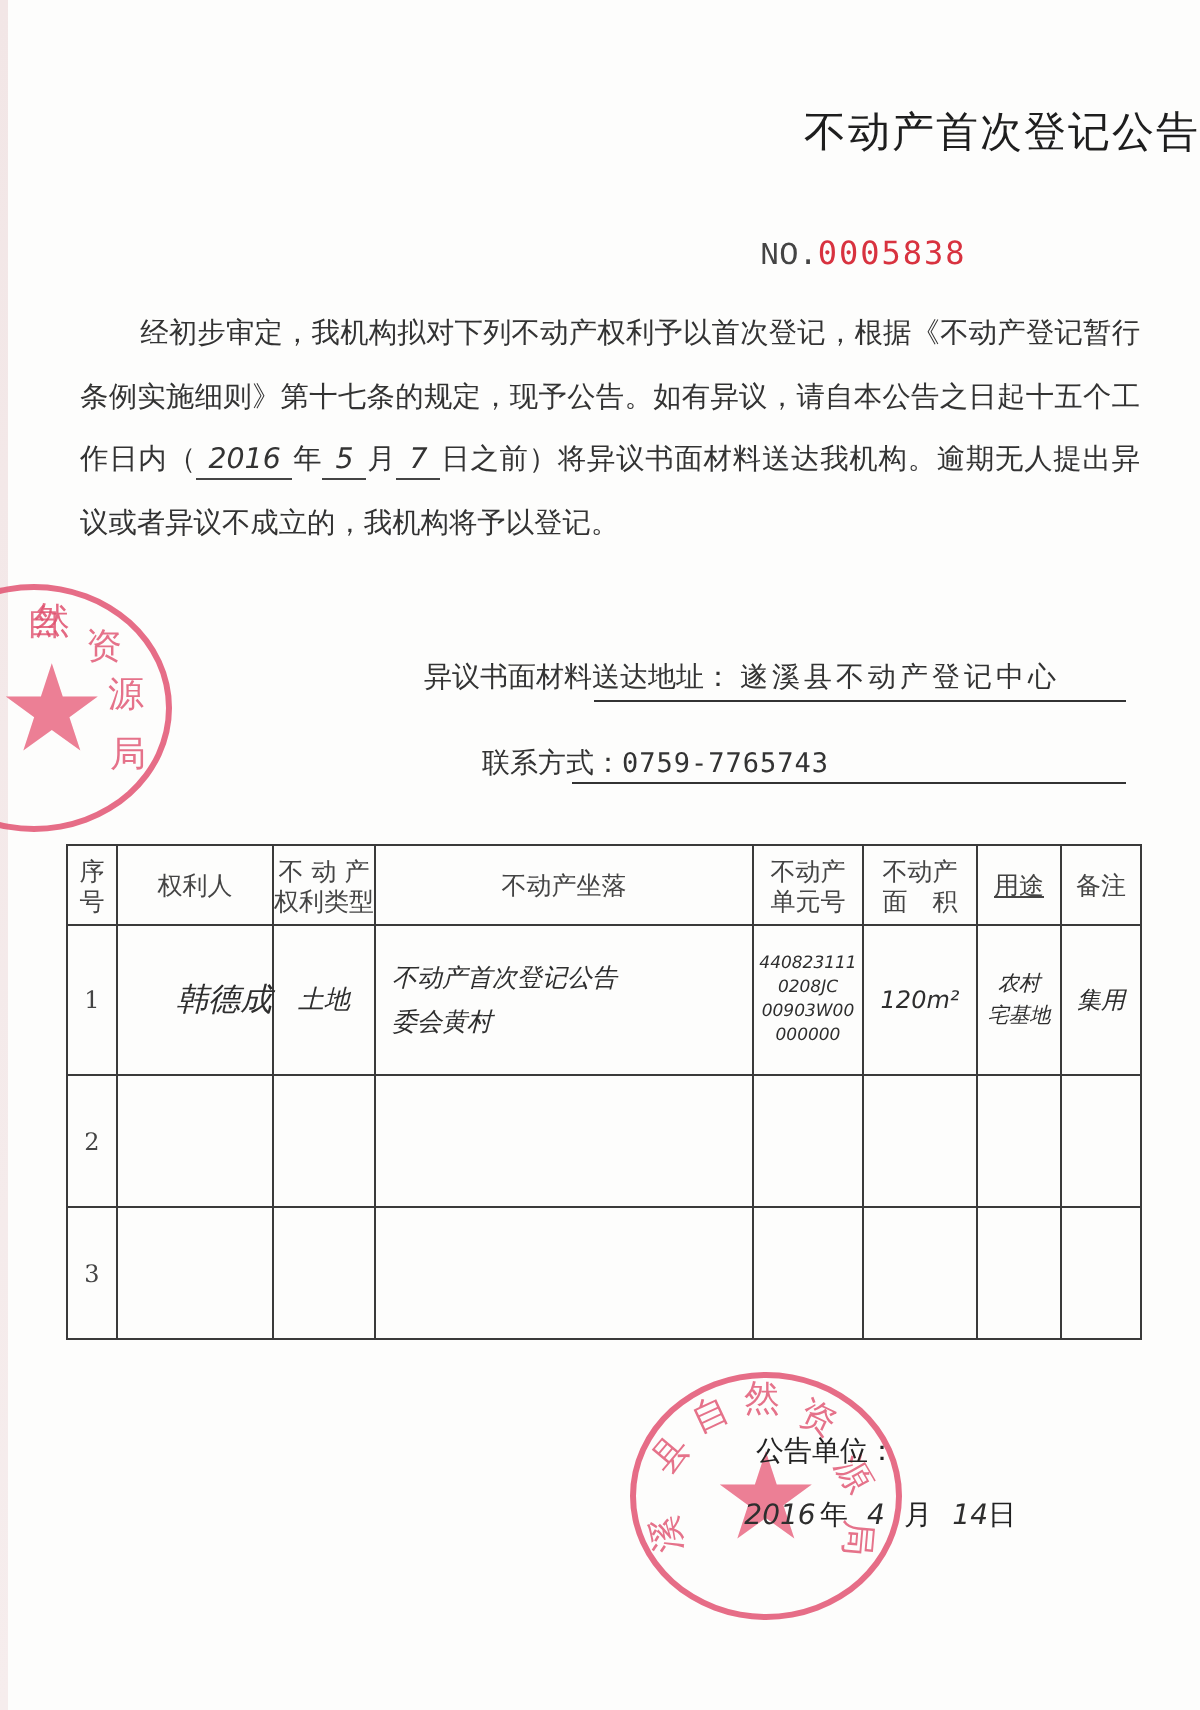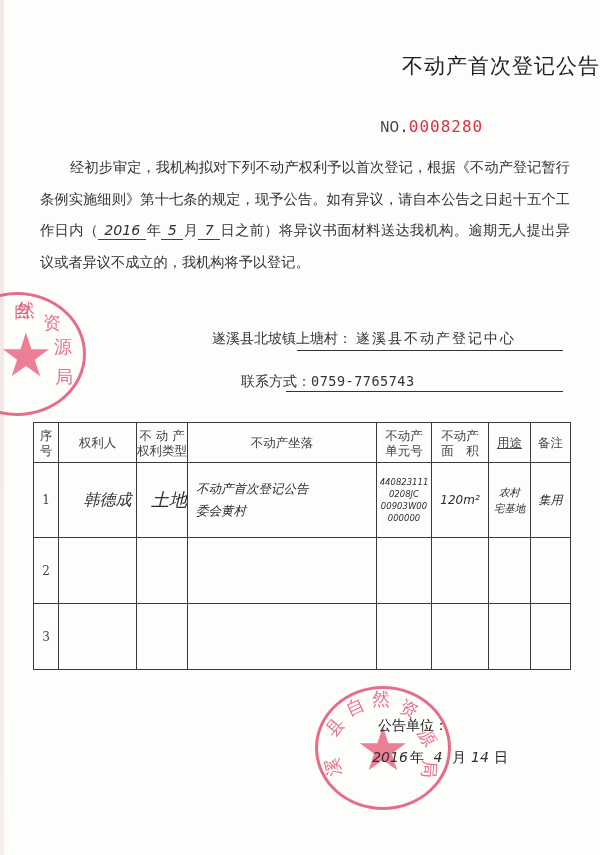--- a/index.html
+++ b/index.html
@@ -41,40 +41,40 @@
   .edge { left:0; top:0; width:4px; height:855px; background:linear-gradient(#f2e6e6,#f6eded); }
 </style>
 </head>
 <body>
 
 <div class="abs edge"></div>
 
 <div class="abs title">不动产首次登记公告</div>
 
 <div class="abs docno">
-  <span>NO.</span><span class="num">0008280</span>
+  <span>NO.</span><span class="num">0005838</span>
 </div>
 
 <div class="abs para">
   <span class="indent"></span><span>经初步审定，我机构拟对下列不动产权利予以首次登记，根据《不动产登记暂行条例实施细则》第十七条的规定，现予公告。如有异议，请自本公告之日起十五个工作日内（</span><span class="hand" style="width:48px">2016</span><span>年</span><span class="hand" style="width:22px">5</span><span>月</span><span class="hand" style="width:22px">7</span><span>日之前）</span><span>将异议书面材料送达我机构。逾期无人提出异议或者异议不成立的，我机构将予以登记。</span>
 </div>
 
 <div class="abs stamp" style="left:-52px; top:292px; width:132px; height:118px;">
   <span class="ch" style="left:62px; top:4px;">自</span>
 
   <span class="ch" style="left:92px; top:16px;">资</span>
   <span class="ch" style="left:103px; top:40px;">源</span>
   <span class="ch" style="left:104px; top:70px;">局</span>
 
   <span class="star" style="left:48px; top:30px;">★</span>
 </div>
 <span class="abs" style="left:17px; top:298px; font-size:18px; color:#e0506e; font-family:'DejaVu Sans',sans-serif; opacity:0.85;">然</span>
 
 <div class="abs field-row" style="left:212px; top:330px;">
-  <span>遂溪县北坡镇上塘村：</span><span class="field-val" style="margin-left:4px;">遂溪县不动产登记中心</span>
+  <span>异议书面材料送达地址：</span><span class="field-val" style="margin-left:4px;">遂溪县不动产登记中心</span>
 </div>
 <div class="abs" style="left:297px; top:350px; width:266px; border-bottom:1px solid #333;"></div>
 
 <div class="abs field-row" style="left:241px; top:373px;">
   <span>联系方式：</span><span class="field-val" style="font-family:'DejaVu Sans Mono',monospace; letter-spacing:0.5px; font-size:13.5px;text-align:right;">0759-7765743</span>
 </div>
 <div class="abs" style="left:286px; top:391px; width:277px; border-bottom:1px solid #333;"></div>
 
 <table class="reg">
   <tbody>
@@ -83,22 +83,22 @@
     <th style="width:77px;"><span>权利人</span></th>
     <th style="width:50px;"><span>不 动 产</span><br><span>权利类型</span></th>
     <th style="width:188px;"><span>不动产坐落</span></th>
     <th style="width:54px;"><span>不动产</span><br><span>单元号</span></th>
     <th style="width:56px;"><span>不动产</span><br><span>面　积</span></th>
     <th style="width:41px;text-decoration:underline;"><span>用途</span></th>
     <th style="width:39px;"><span>备注</span></th>
   </tr>
   <tr style="height:75px;">
     <td>1</td>
-    <td class="hw" style="font-size:16px; text-align:center; padding-left:20px;">韩德成</td>
-    <td class="hw" style="font-size:18px;text-align:right;">土地</td>
+    <td class="hw" style="font-size:16px; text-align:right; padding-left:20px;">韩德成</td>
+    <td class="hw" style="font-size:13px;">土地</td>
     <td class="hw" style="text-align:left; padding-left:8px; font-size:12.5px; line-height:22px;">
       <div>不动产首次登记公告</div>
       <div>委会黄村</div>
     </td>
     <td class="hw" style="font-size:8.5px; line-height:12px;margin-left:32px;">
       <div>440823111</div>
       <div>0208JC</div>
       <div>00903W00</div>
       <div>000000</div>
     </td>
@@ -138,14 +138,14 @@
   <span class="ch" style="left:54px; top:-2px;">然</span>
   <span class="ch" style="left:82px; top:8px; transform:rotate(25deg);">资</span>
   <span class="ch" style="left:100px; top:36px; transform:rotate(60deg);">源</span>
   <span class="ch" style="left:102px; top:68px; transform:rotate(95deg);">局</span>
   <span class="ch" style="left:6px; top:66px; transform:rotate(-100deg);">溪</span>
   <span class="star" style="left:38px; top:30px;">★</span>
 </div>
 
 <div class="abs pub" style="left:338px; top:717px;">公告单位：</div>
 <div class="abs pub" style="left:330px; top:749px;">
-  <span class="hw" style="display:inline-block; width:40px; text-align:center;">2016</span><span>年</span><span class="hw" style="display:inline-block; width:28px; text-align:center;">4</span><span>月</span><span class="hw" style="display:inline-block; width:28px; text-align:center;">14</span><span>日</span>
+  <span class="hw" style="display:inline-block; width:40px; text-align:center;">2016</span><span>年</span><span class="hw" style="display:inline-block; width:28px; text-align:center;">4</span><span>月</span><span class="hw" style="display:inline-block; width:28px; text-align:right;">14</span><span>日</span>
 </div>
 
 </body></html>

